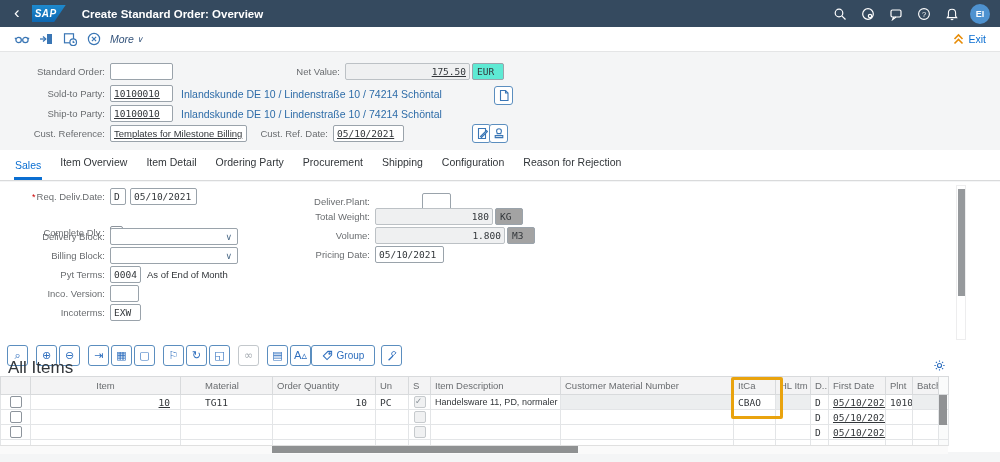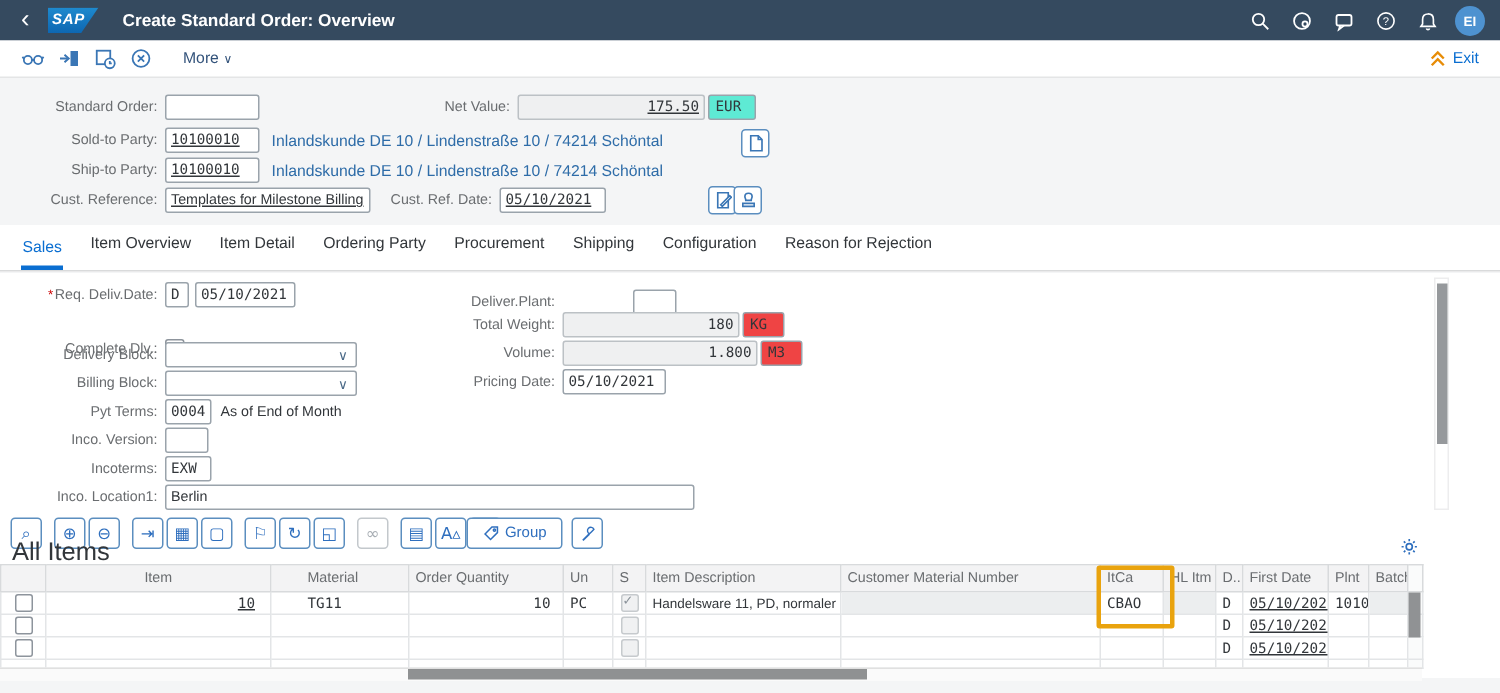--- a/index.html
+++ b/index.html
@@ -14,38 +14,38 @@
   .saplogo span{color:#fff;font-weight:bold;font-style:italic;font-size:10px;margin-left:3px;letter-spacing:.5px;}
   .shell-title{color:#fff;font-weight:bold;font-size:11.5px;margin-left:16px;}
   .shell-sp{flex:1;}
   .sicon{width:28px;height:27px;display:flex;align-items:center;justify-content:center;cursor:pointer;}
   .avatar{width:20px;height:20px;border-radius:50%;background:#4e92d0;color:#fff;font-size:9px;font-weight:bold;
           display:flex;align-items:center;justify-content:center;margin:0 10px 0 4px;cursor:pointer;}
   
   .menubar{position:absolute;left:0;top:27px;width:1000px;height:24px;background:#fff;
            border-bottom:1px solid #e4e5e6;display:flex;align-items:center;}
   .mbtn{width:24px;height:22px;display:flex;align-items:center;justify-content:center;cursor:pointer;border:none;background:none;padding:0;}
-  .more{font-size:10.5px;color:#32527a;display:flex;align-items:center;gap:3px;cursor:pointer;margin-left:16px;}
+  .more{font-size:10.5px;color:#32527a;display:flex;align-items:center;gap:3px;cursor:pointer;margin-left:4px;font-style:italic;}
   .more .ch{font-size:8px;color:#32527a;}
   .mb-sp{flex:1;}
   .exit{display:flex;align-items:center;gap:4px;margin-right:14px;cursor:pointer;}
   .exit span{color:#0a6ed1;font-size:10.5px;}
   
   .fr{position:absolute;display:flex;align-items:center;height:17px;}
   .lb{display:inline-block;text-align:right;color:#6a6d70;font-size:9.5px;padding-right:5px;box-sizing:border-box;flex:none;}
   .star{color:#c00;font-style:normal;font-size:9px;margin-right:1px;}
   .in{height:17px;border:1px solid #9aa3ab;border-radius:2px;background:#fff;
       font-family:"DejaVu Sans Mono",monospace;font-size:9.5px;color:#32363a;padding:0 3px;box-sizing:border-box;}
   .in.txt{font-family:"Liberation Sans",sans-serif;font-size:9.5px;}
   .in.u{text-decoration:underline;}
   .in.rt{text-align:right;}
   .ro{background:#eff0f1;border-color:#bcc1c5;}
   .unit{height:17px;border:1px solid #9aa3ab;border-radius:2px;background:#5eead4;box-sizing:border-box;
         font-family:"DejaVu Sans Mono",monospace;font-size:9.5px;display:flex;align-items:center;padding:0 4px;}
-  .unit.ro{background:#ef4444;}
+  .unit.ro{background:#a3a3a3;}
   .desc{color:#2e6ca8;font-size:10.5px;margin-left:8px;white-space:nowrap;}
   .note{color:#32363a;font-size:9.5px;margin-left:6px;white-space:nowrap;}
   .cbx{width:13px;height:13px;border:1px solid #8d949c;border-radius:2px;background:#fff;display:inline-block;box-sizing:border-box;cursor:pointer;}
   .ddl{height:17px;border:1px solid #9aa3ab;border-radius:2px;background:#fff;box-sizing:border-box;
        display:flex;align-items:center;justify-content:flex-end;padding:0 5px;cursor:pointer;}
   .ddl .ch{color:#4a6987;font-size:9px;}
   .fbtn{position:absolute;width:19px;height:19px;border:1px solid #5b8ebf;border-radius:3px;background:#fff;
         display:flex;align-items:center;justify-content:center;cursor:pointer;box-sizing:border-box;padding:0;}
   
   .tabs{position:absolute;left:0;top:150px;width:1000px;height:31px;background:#fff;border-bottom:1px solid #d9dadb;
@@ -271,24 +271,20 @@
       <input class="in" style="width: 31px;" value="0004">
       <span class="note">As of End of Month</span>
     </div>
     <div class="fr" style="left:0;top:122px;">
       <span class="lb" style="width:110px;">Incoterms:</span>
       <input class="in" style="width: 31px;" value="EXW">
     </div>
     <div class="fr" style="left:0;top:103px;">
       <span class="lb" style="width:110px;">Inco. Version:</span>
       <input class="in" style="width: 29px;" value="">
-    </div>
-    <div class="fr" style="left:0;top:141px;">
-      <span class="lb" style="width:110px;">Inco. Location1:</span>
-      <input class="in txt" style="width: 353px;" value="Berlin">
     </div>
 
     <div class="fr" style="left:265px;top:11px;gap:47px;">
       <span class="lb" style="width:110px;">Deliver.Plant:</span>
       <input class="in" style="width: 29px;" value="">
     </div>
     <div class="fr" style="left:265px;top:26px;">
       <span class="lb" style="width:110px;">Total Weight:</span>
       <input class="in ro rt" style="width: 118px;" readonly="" value="180">
       <span class="unit ro" style="width:28px;margin-left:2px;">KG</span>

